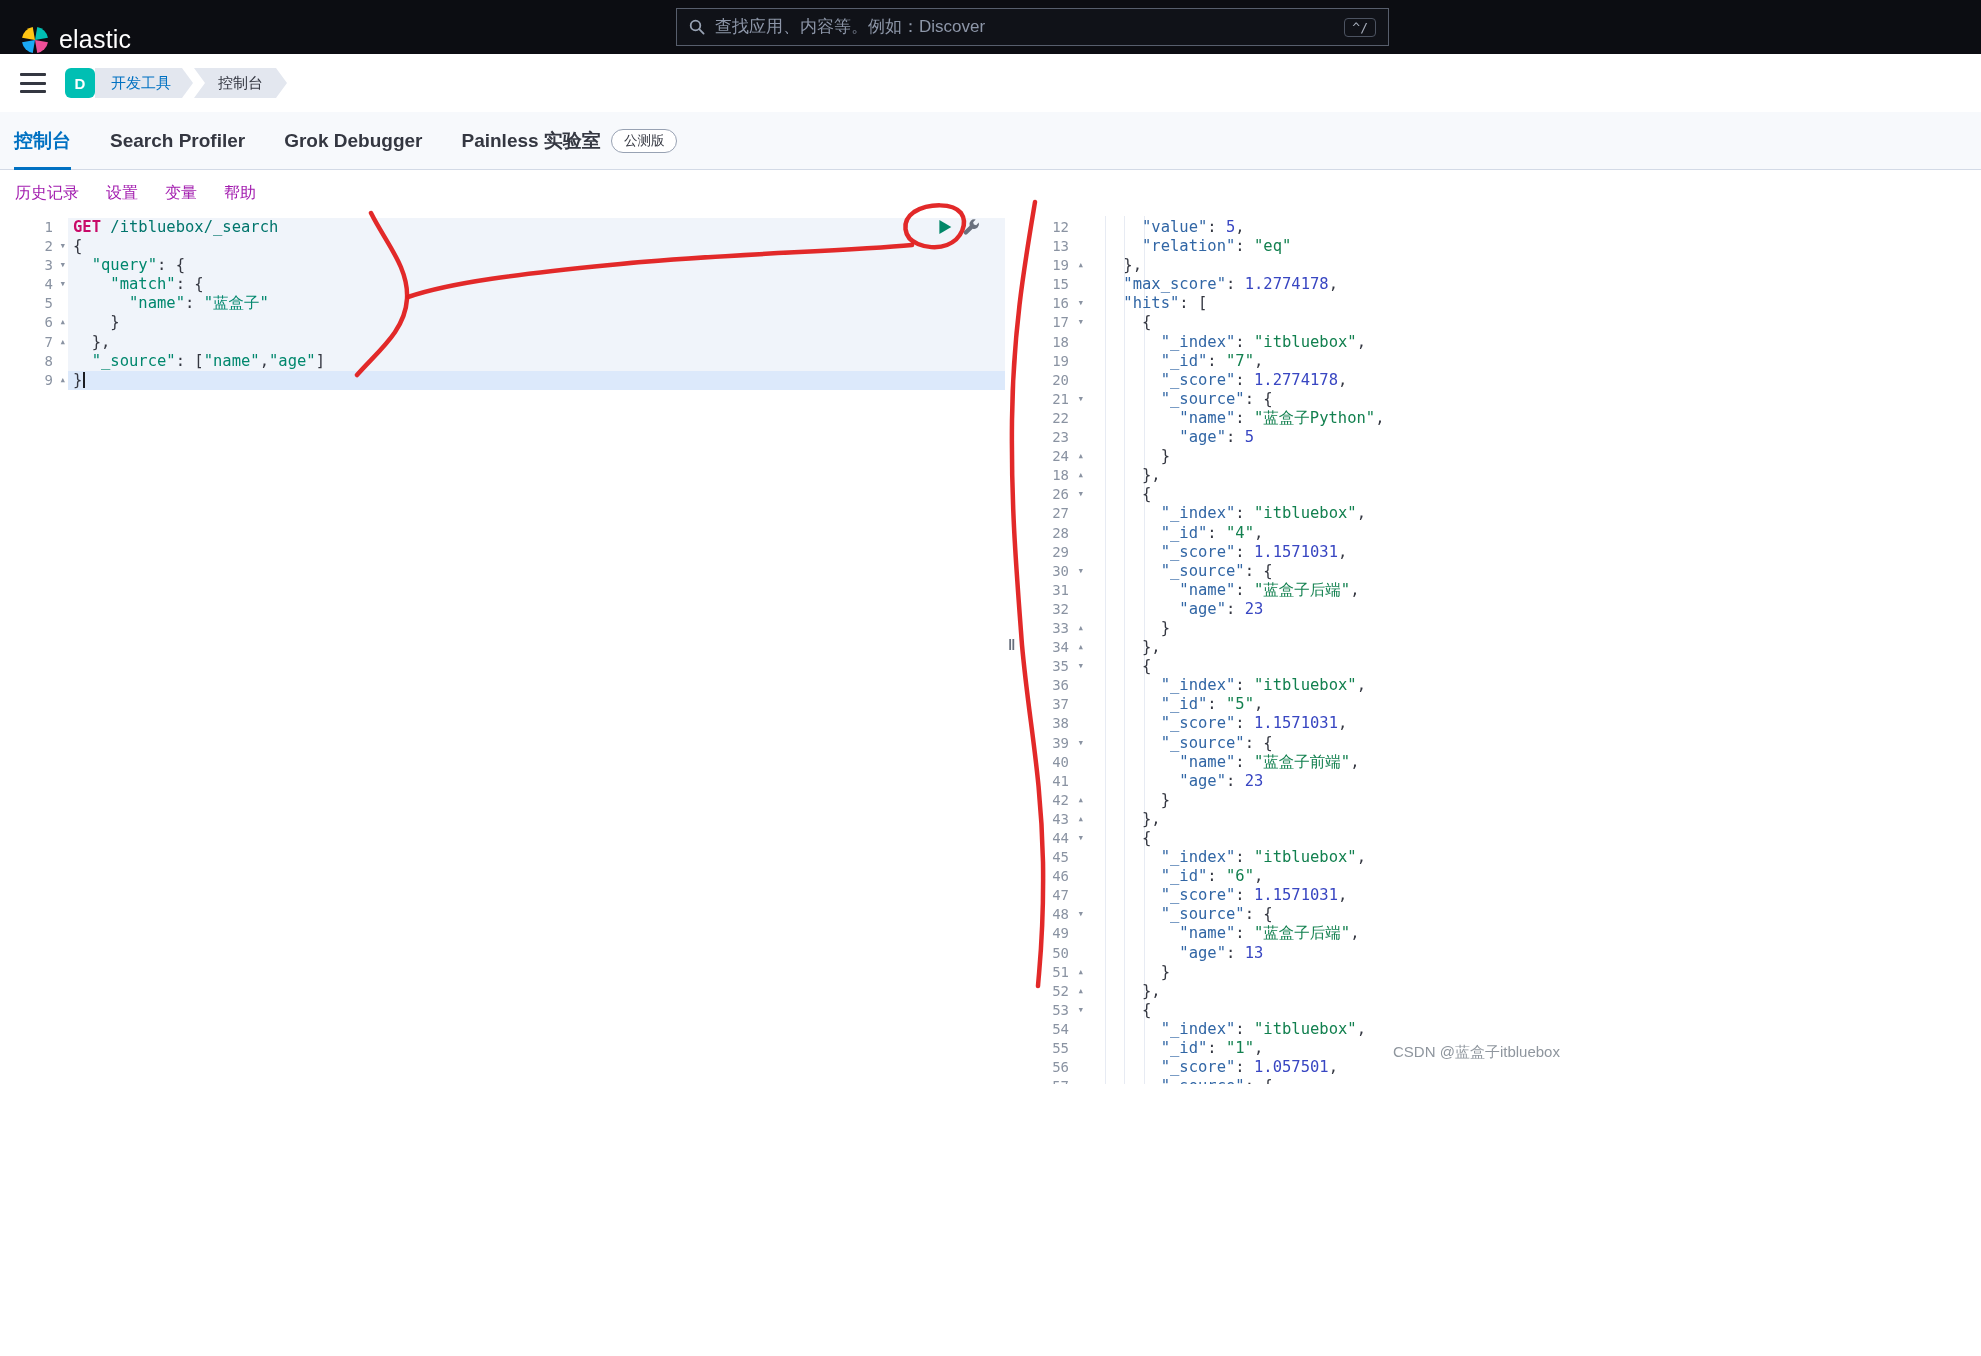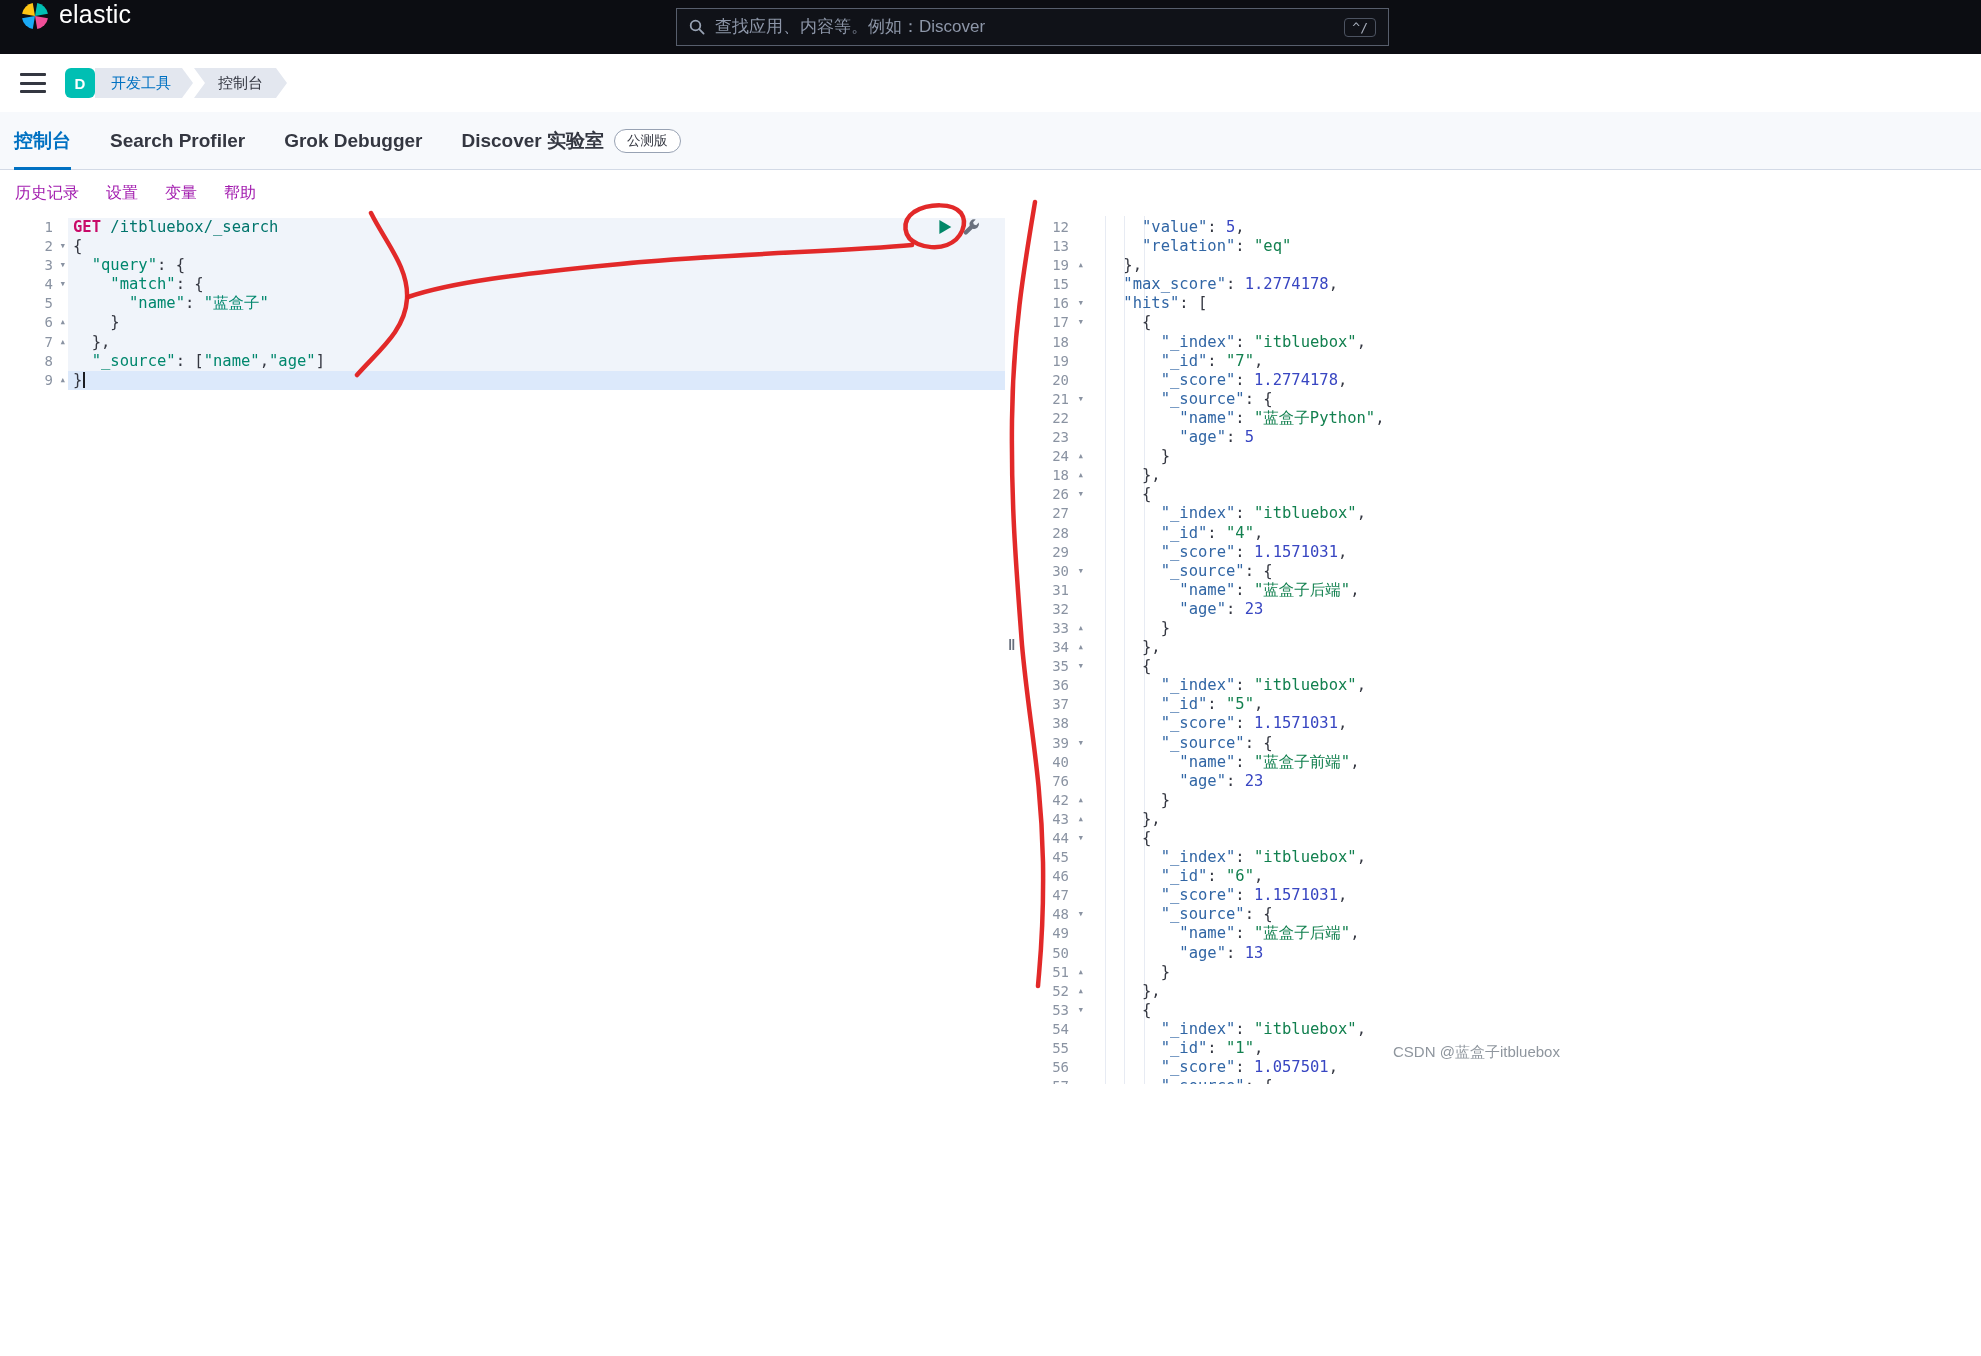--- a/index.html
+++ b/index.html
@@ -1,20 +1,20 @@
 <!DOCTYPE html>
 <html><head>
 <meta charset="utf-8">
 <style>
   *{margin:0;padding:0;box-sizing:border-box}
   html,body{width:1981px;height:1356px;overflow:hidden;background:#fff;
     font-family:"Liberation Sans","DejaVu Sans",sans-serif;position:relative}
 
   
-  .top{position:absolute;left:0;top:0;width:100%;height:54px;background:#0c0d12;display:flex;align-items:flex-start;z-index:5}
+  .top{position:absolute;left:0;top:0;width:100%;height:54px;background:#0c0d12;display:flex;align-items:flex-end;z-index:5}
   .logo{margin-left:20px;width:30px;height:30px;flex:none}
   .brand{color:#fff;font-size:25px;font-weight:500;margin-left:9px;letter-spacing:.2px}
   .search{position:absolute;left:676px;top:8px;width:713px;height:38px;border:1px solid #575e6c;border-radius:0;
     background:#101218;display:flex;align-items:center;padding:0 12px}
   .search input{flex:1;background:transparent;border:0;outline:none;color:#d3dae6;font-size:17px;margin-left:10px;font-family:inherit}
   .search input::placeholder{color:#8d96a8}
   .kbd{border:1px solid #4c5361;border-radius:4px;color:#a6adba;font-family:"DejaVu Sans Mono",monospace;font-size:13px;padding:1px 7px}
 
   
   .crumbrow{position:absolute;top:54px;left:0;width:100%;height:58px;background:#fff;display:flex;align-items:center}
@@ -118,21 +118,21 @@
   <div class="tab active">
     <span>控制台</span>
   </div>
   <div class="tab">
     <span>Search Profiler</span>
   </div>
   <div class="tab">
     <span>Grok Debugger</span>
   </div>
   <div class="tab">
-    <span>Discover 实验室</span>
+    <span>Painless 实验室</span>
     <span class="beta">公测版</span>
   </div>
 </nav>
 
 <div class="toolrow">
   <span class="toolitem">历史记录</span>
   <span class="toolitem">设置</span>
   <span class="toolitem">变量</span>
   <span class="toolitem">帮助</span>
 </div>
@@ -198,21 +198,21 @@
         <div class="line"><span class="gut"><span>31</span></span><span class="code"><span class="t-p">          </span><span class="t-k">"name"</span><span class="t-p">: </span><span class="t-s">"蓝盒子后端"</span><span class="t-p">,</span></span></div>
         <div class="line"><span class="gut"><span>32</span></span><span class="code"><span class="t-p">          </span><span class="t-k">"age"</span><span class="t-p">: </span><span class="t-n">23</span></span></div>
         <div class="line"><span class="gut"><span>33</span><span class="fold">▴</span></span><span class="code"><span class="t-p">        }</span></span></div>
         <div class="line"><span class="gut"><span>34</span><span class="fold">▴</span></span><span class="code"><span class="t-p">      },</span></span></div>
         <div class="line"><span class="gut"><span>35</span><span class="fold">▾</span></span><span class="code"><span class="t-p">      {</span></span></div>
         <div class="line"><span class="gut"><span>36</span></span><span class="code"><span class="t-p">        </span><span class="t-k">"_index"</span><span class="t-p">: </span><span class="t-s">"itbluebox"</span><span class="t-p">,</span></span></div>
         <div class="line"><span class="gut"><span>37</span></span><span class="code"><span class="t-p">        </span><span class="t-k">"_id"</span><span class="t-p">: </span><span class="t-s">"5"</span><span class="t-p">,</span></span></div>
         <div class="line"><span class="gut"><span>38</span></span><span class="code"><span class="t-p">        </span><span class="t-k">"_score"</span><span class="t-p">: </span><span class="t-n">1.1571031</span><span class="t-p">,</span></span></div>
         <div class="line"><span class="gut"><span>39</span><span class="fold">▾</span></span><span class="code"><span class="t-p">        </span><span class="t-k">"_source"</span><span class="t-p">: {</span></span></div>
         <div class="line"><span class="gut"><span>40</span></span><span class="code"><span class="t-p">          </span><span class="t-k">"name"</span><span class="t-p">: </span><span class="t-s">"蓝盒子前端"</span><span class="t-p">,</span></span></div>
-        <div class="line"><span class="gut"><span>76</span></span><span class="code"><span class="t-p">          </span><span class="t-k">"age"</span><span class="t-p">: </span><span class="t-n">23</span></span></div>
+        <div class="line"><span class="gut"><span>41</span></span><span class="code"><span class="t-p">          </span><span class="t-k">"age"</span><span class="t-p">: </span><span class="t-n">23</span></span></div>
         <div class="line"><span class="gut"><span>42</span><span class="fold">▴</span></span><span class="code"><span class="t-p">        }</span></span></div>
         <div class="line"><span class="gut"><span>43</span><span class="fold">▴</span></span><span class="code"><span class="t-p">      },</span></span></div>
         <div class="line"><span class="gut"><span>44</span><span class="fold">▾</span></span><span class="code"><span class="t-p">      {</span></span></div>
         <div class="line"><span class="gut"><span>45</span></span><span class="code"><span class="t-p">        </span><span class="t-k">"_index"</span><span class="t-p">: </span><span class="t-s">"itbluebox"</span><span class="t-p">,</span></span></div>
         <div class="line"><span class="gut"><span>46</span></span><span class="code"><span class="t-p">        </span><span class="t-k">"_id"</span><span class="t-p">: </span><span class="t-s">"6"</span><span class="t-p">,</span></span></div>
         <div class="line"><span class="gut"><span>47</span></span><span class="code"><span class="t-p">        </span><span class="t-k">"_score"</span><span class="t-p">: </span><span class="t-n">1.1571031</span><span class="t-p">,</span></span></div>
         <div class="line"><span class="gut"><span>48</span><span class="fold">▾</span></span><span class="code"><span class="t-p">        </span><span class="t-k">"_source"</span><span class="t-p">: {</span></span></div>
         <div class="line"><span class="gut"><span>49</span></span><span class="code"><span class="t-p">          </span><span class="t-k">"name"</span><span class="t-p">: </span><span class="t-s">"蓝盒子后端"</span><span class="t-p">,</span></span></div>
         <div class="line"><span class="gut"><span>50</span></span><span class="code"><span class="t-p">          </span><span class="t-k">"age"</span><span class="t-p">: </span><span class="t-n">13</span></span></div>
         <div class="line"><span class="gut"><span>51</span><span class="fold">▴</span></span><span class="code"><span class="t-p">        }</span></span></div>

